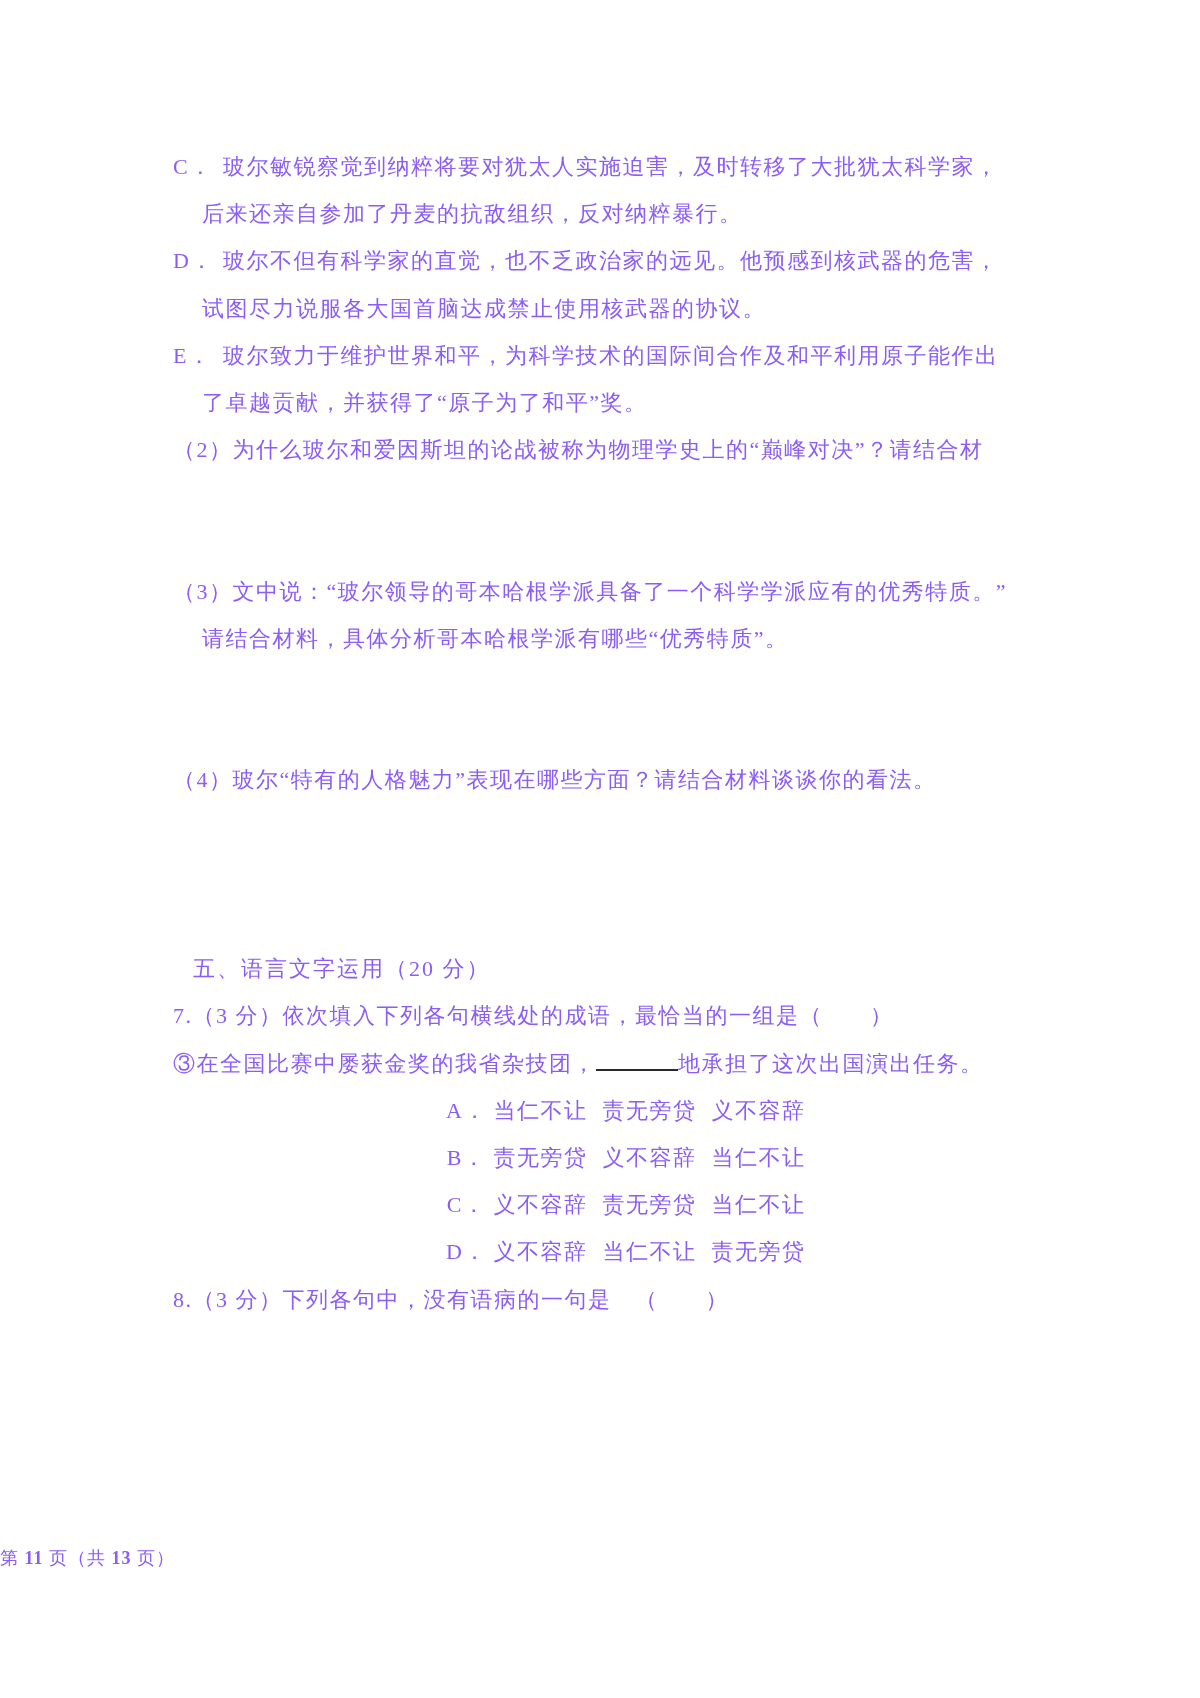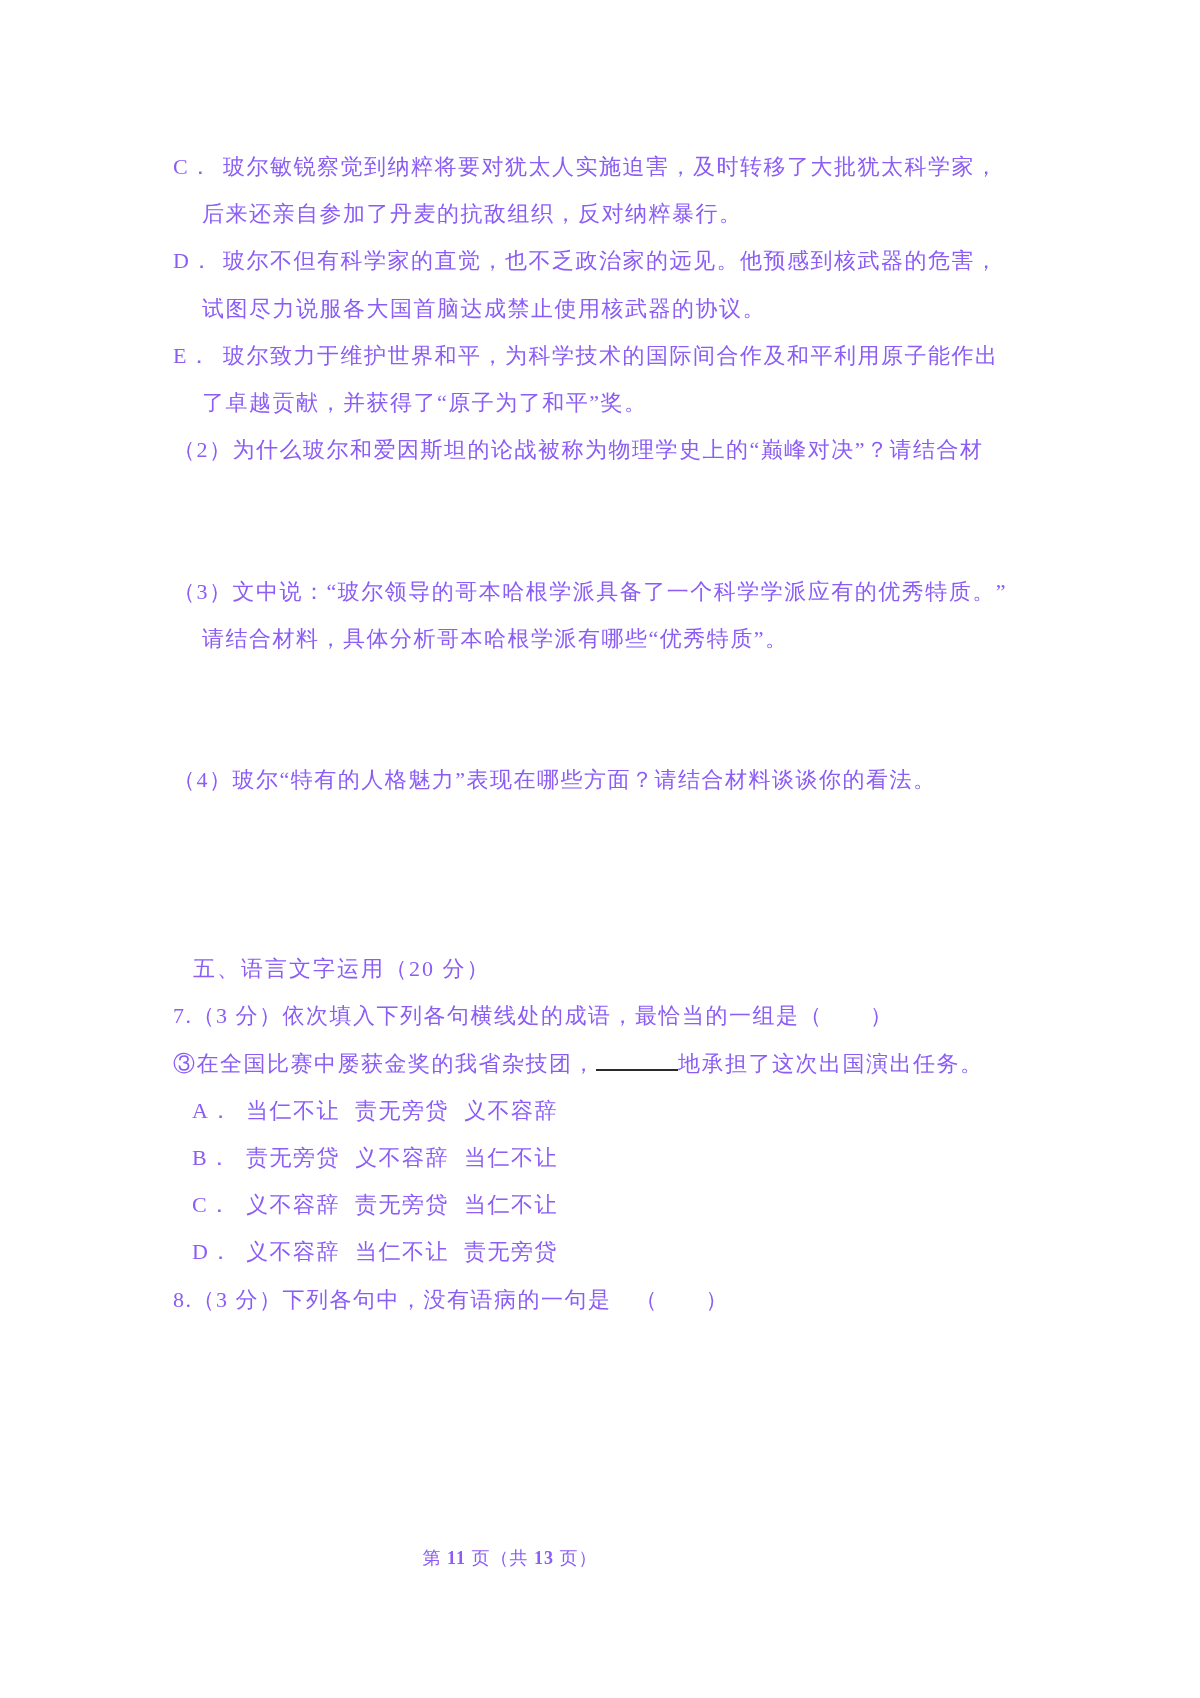--- a/index.html
+++ b/index.html
@@ -19,38 +19,37 @@
     width: 880px;
   }
   .line {
     height: 47.2px;
     line-height: 47.2px;
     font-size: 22px;
     letter-spacing: 1.5px;
     white-space: nowrap;
   }
   .cont { padding-left: 29px; }   
-  .opt  { padding-left: 19px; word-spacing: 8px; } 
+  .opt  { padding-left: 19px; word-spacing: 8px; text-align: center; } 
   .plabel { display: inline-block; min-width: 50px; }
   .opt .plabel { min-width: 54px; word-spacing: normal; }
   .gap2 { height: 94.4px; }
   .gap3 { height: 141.6px; }
   .section-title { font-weight: normal; letter-spacing: 2px; margin-left: 20px; }
   .blank {
     display: inline-block;
     width: 82px;
     border-bottom: 2px solid #2a2a2a;
     height: 4px;
   }
   .footer {
     position: absolute;
     top: 1544px;
     left: 0;
     width: 1020px;
-    text-align: center;
     font-size: 18px;
     letter-spacing: 1px;
     line-height: 28px;
   }
   .footer b { font-weight: bold; }
 </style>
 </head>
 <body>
 
 <div class="page">

